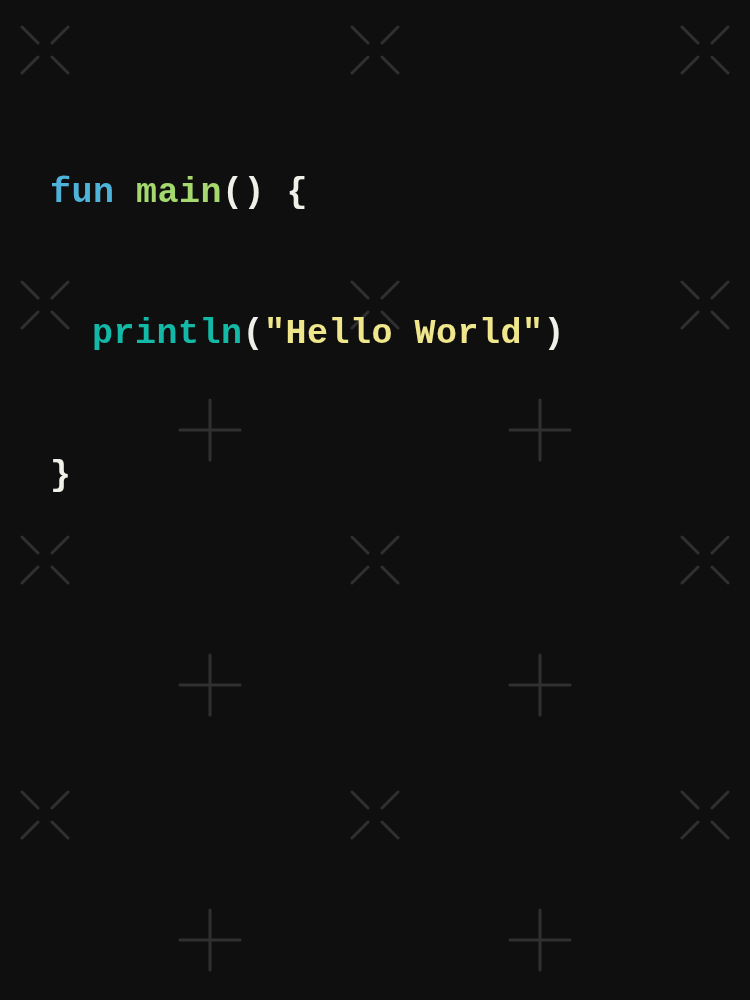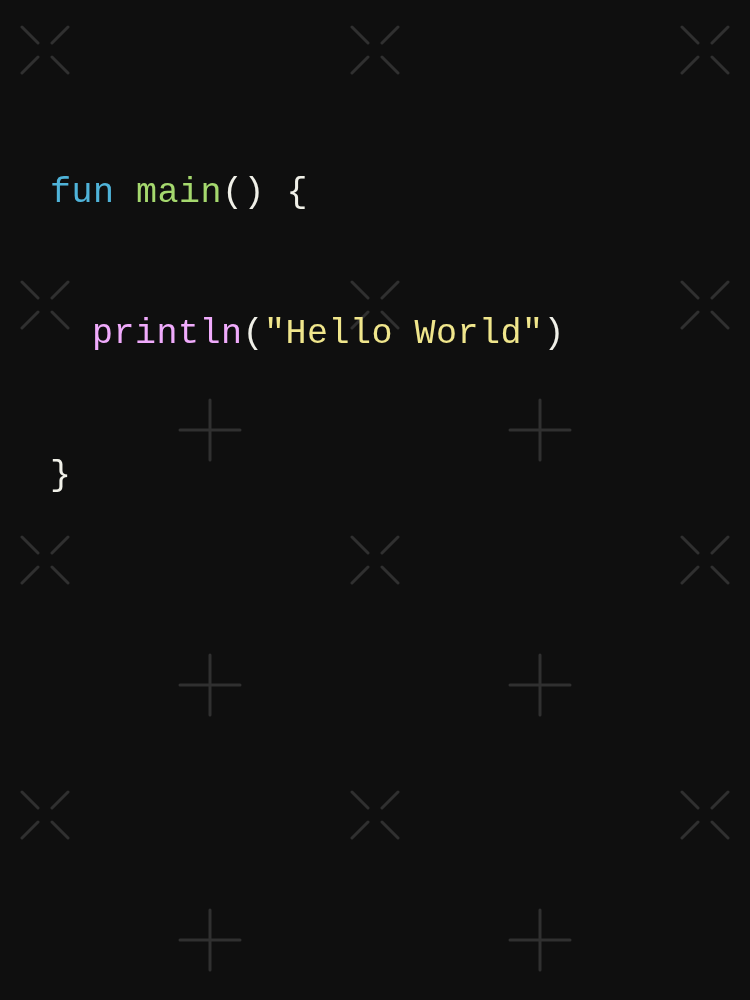--- a/index.html
+++ b/index.html
@@ -30,39 +30,39 @@
       opacity: 0.35;
     }
     .watermark svg {
       width: 100%;
       height: 100%;
     }
     .code-block {
       position: relative;
       padding: 75px 56px 0 50px;
       font-size: 35px;
-      font-weight: 400;
+      font-weight: 700;
       line-height: 1.35;
       white-space: pre;
       letter-spacing: 0.5px;
     }
     .tok-keyword {
       color: #4fb3d9;
     }
     .tok-funcname {
       color: #a5d86e;
     }
     .tok-paren {
       color: #f0f0e8;
     }
     .tok-brace {
       color: #f0f0e8;
     }
     .tok-ident {
-      color: #f0abfc;
+      color: #14b8a6;
     }
     .tok-string {
       color: #f0e68c;
     }
     .code-line {
       display: block;
     }
     .indent {
       display: inline-block;
       width: 1.2em;

